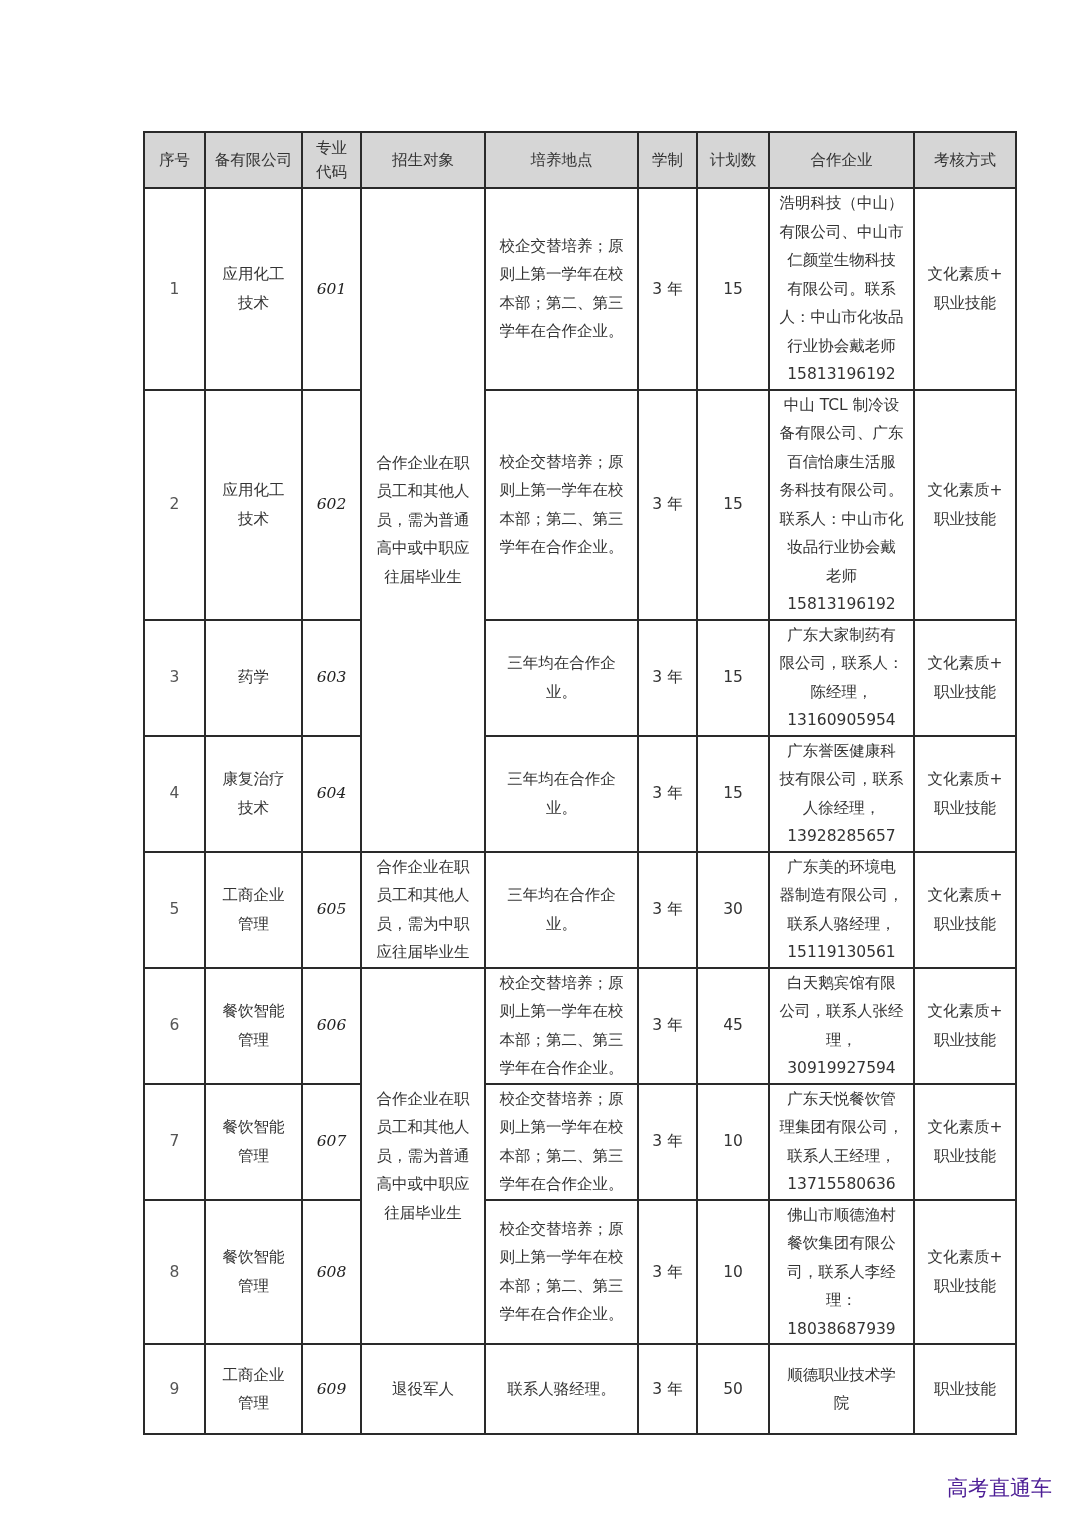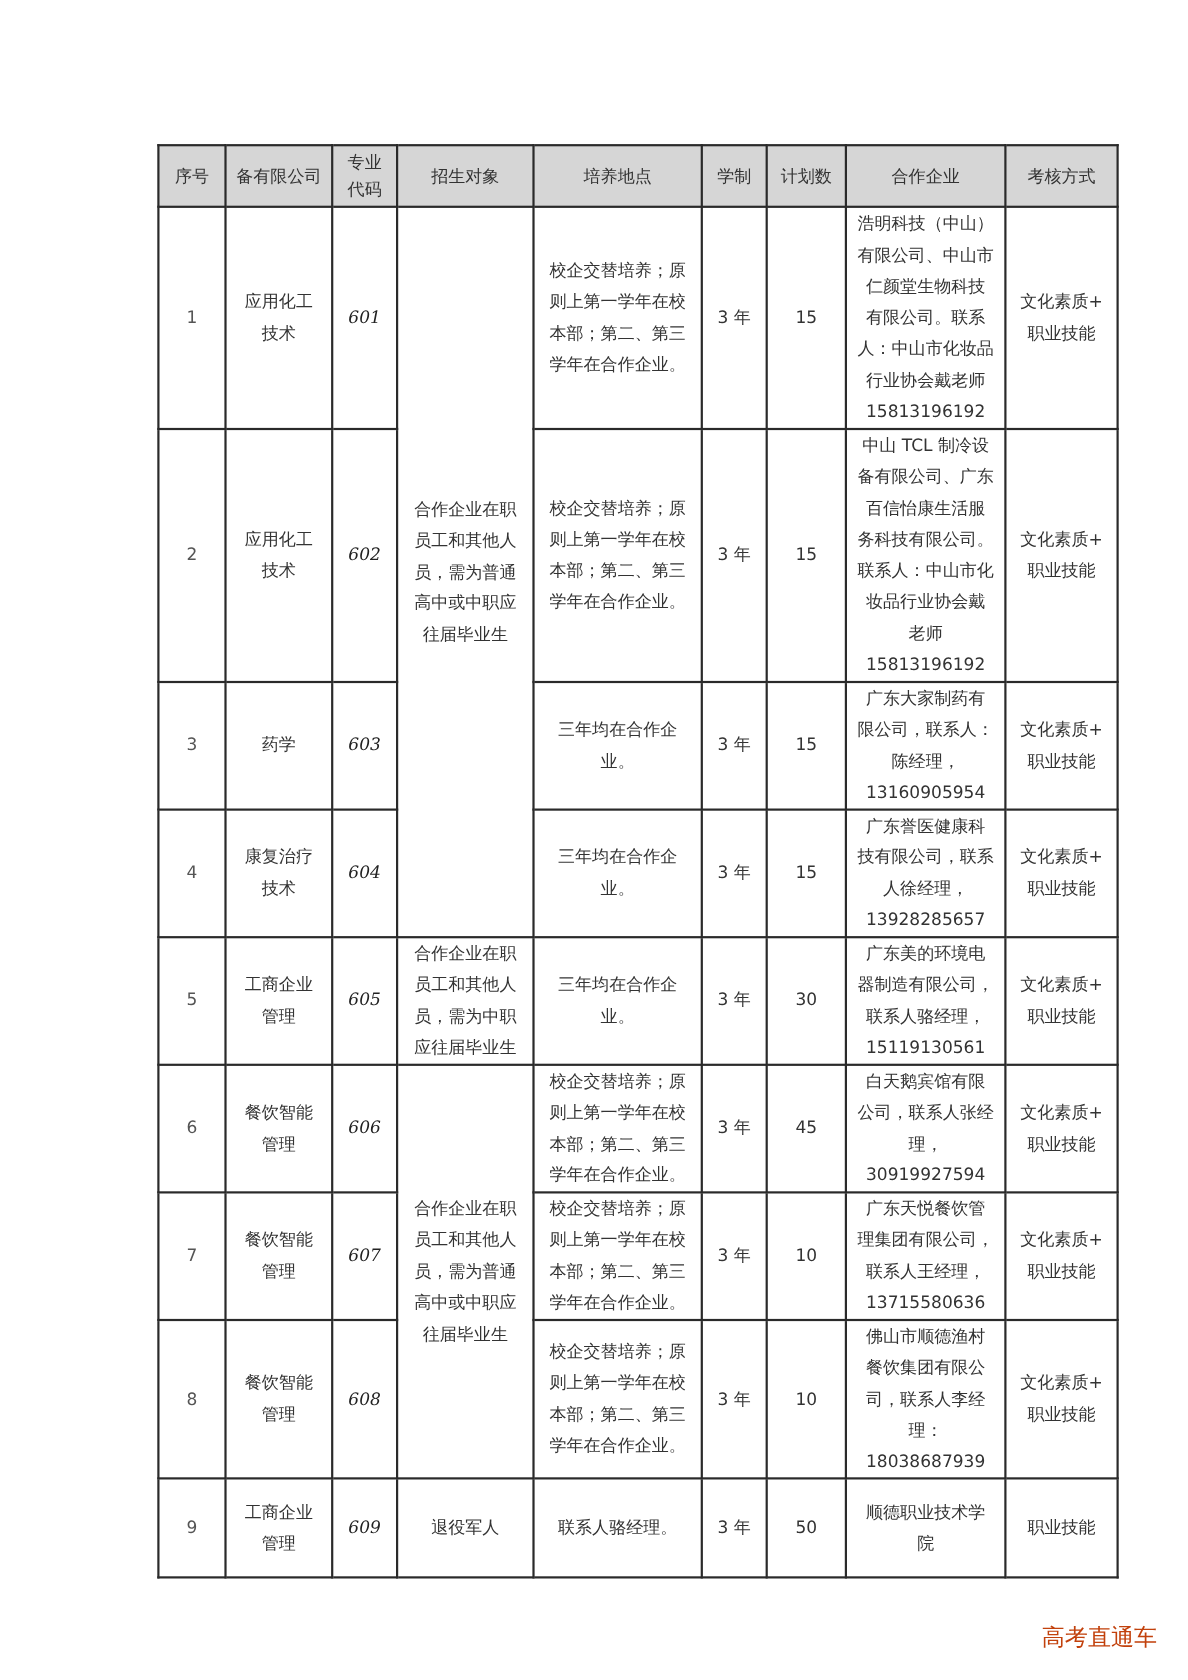--- a/index.html
+++ b/index.html
@@ -8,21 +8,21 @@
   table.main { position: absolute; left: 143px; top: 131px; border-collapse: collapse;
                table-layout: fixed; width: 872px; }
   table.main td, table.main th { border: 2px solid #2a2a2a; padding: 0 8px; font-size: 15.5px;
                line-height: 28.5px; vertical-align: middle; font-weight: normal; }
   table.main th { background: #d6d6d6; height: 54px; text-align: center; color: #333; line-height: 24px; }
   td.c { text-align: center; }
   td.code { text-align: center; font-family: "DejaVu Serif", "Liberation Serif", serif; font-size: 19px; color: #222; font-style: italic; }
   td.idx { text-align: center; color: #555; }
   td.left { text-align: center; }
   .ml { white-space: pre-line; }
-  .footer { position: absolute; right: 28px; top: 1474px; font-size: 21px; color: #c2410c; }
+  .footer { position: absolute; right: 28px; top: 1474px; font-size: 21px; color: #4c1d95; }
 </style>
 </head>
 <body>
 
 <table class="main">
   <colgroup>
     <col style="width:61px">
       <col style="width:97px">
       <col style="width:59px">
       <col style="width:124px">

